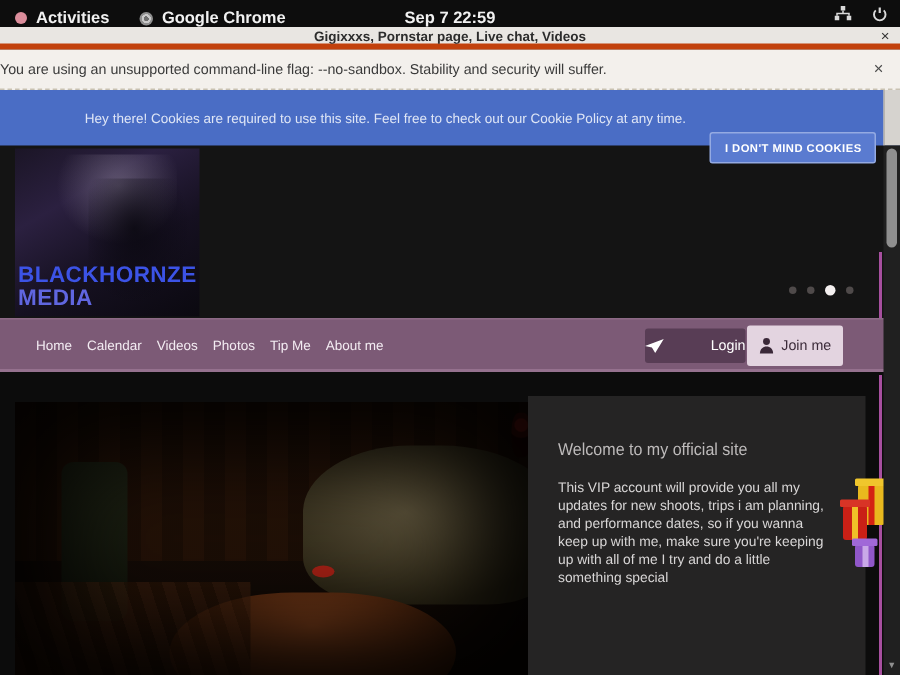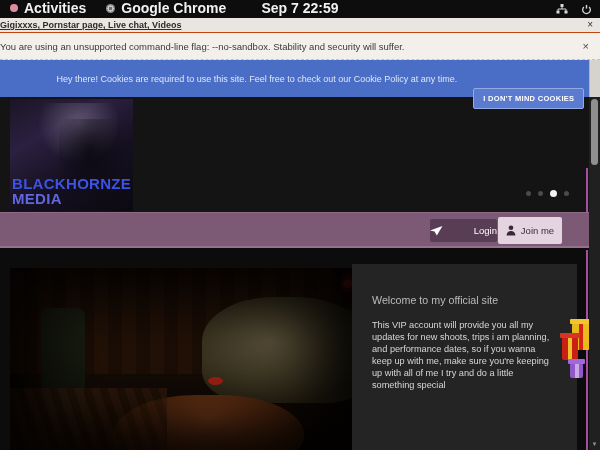--- a/index.html
+++ b/index.html
@@ -2,33 +2,33 @@
 <html><head>
 <meta charset="utf-8">
 <style>
   * { margin:0; padding:0; box-sizing:border-box; }
   html,body { width:600px; height:450px; overflow:hidden; background:#000; }
   body { font-family:"Liberation Sans", sans-serif; }
   #screen { position:relative; width:600px; height:450px; background:#0c0c0c; overflow:hidden; }
 
   
   .gnome-bar { position:absolute; top:0; left:0; width:600px; height:18px; background:#0d0d0d;
-    color:#f1f1f1; font-size:14px; font-weight:bold; display:flex; align-items:flex-start; z-index:30; }
+    color:#f1f1f1; font-size:11px; font-weight:bold; display:flex; align-items:flex-end; z-index:30; }
   .tb-left { display:flex; align-items:center; gap:6px; margin-left:10px; }
   .act-dot { width:8px; height:8px; border-radius:50%; background:#dc8e9c; display:inline-block; }
   .chrome-ic { width:9px; height:9px; border-radius:50%; margin-left:14px; display:inline-block;
     background:radial-gradient(circle at 50% 50%, #6f6f6f 0 1.6px, #c9c9c9 1.7px 3px, #8f8f8f 3.1px); }
   .tb-clock { position:absolute; left:0; right:0; text-align:center; }
   .tb-right { position:absolute; right:8px; top:0; height:18px; display:flex; align-items:center; gap:13px; }
   .tb-right svg { display:block; }
 
   
   .title-bar { position:absolute; top:18px; left:0; width:600px; height:15px; background:#e9e6e2;
-    border-bottom:1px solid #c2410c; color:#2c2c2c; font-size:9px; font-weight:bold;
-    display:flex; align-items:center; justify-content:flex-start; z-index:29;text-decoration:underline; }
+    border-bottom:4px solid #c2410c; color:#2c2c2c; font-size:9px; font-weight:bold;
+    display:flex; align-items:center; justify-content:center; z-index:29; }
   .title-close { position:absolute; right:7px; top:1px; font-size:10px; font-weight:normal; color:#333; cursor:default; }
 
   
   .info-bar { position:absolute; top:33px; left:0; width:600px; height:27px; background:#f3f0ec;
     border-bottom:1px dashed #c9c2b2; color:#3a3a3a; font-size:9.5px;
     display:flex; align-items:center; z-index:28; }
   .info-msg { }
   .info-close { position:absolute; right:11px; font-size:11px; color:#4a4a4a; }
 
   
@@ -170,20 +170,28 @@
     </div>
     <div class="carousel">
       <span class="dot"></span>
       <span class="dot"></span>
       <span class="dot active"></span>
       <span class="dot"></span>
     </div>
   </div>
 
   <nav class="nav-bar">
+    <div class="nav-menu">
+      <span class="nav-item">Home</span>
+      <span class="nav-item">Calendar</span>
+      <span class="nav-item">Videos</span>
+      <span class="nav-item">Photos</span>
+      <span class="nav-item">Tip Me</span>
+      <span class="nav-item">About me</span>
+    </div>
     <button class="login-btn">
       <span class="icon-wrap">
         <svg width="13" height="10" viewBox="0 0 13 10">
             <path d="M0 4.6 L12.5 0 L6.8 9.4 L4.6 5.6 Z" fill="#ffffff"></path>
           </svg>
       </span>
       <span>Login</span>
     </button>
     <button class="join-btn">
       <span class="icon-wrap">

